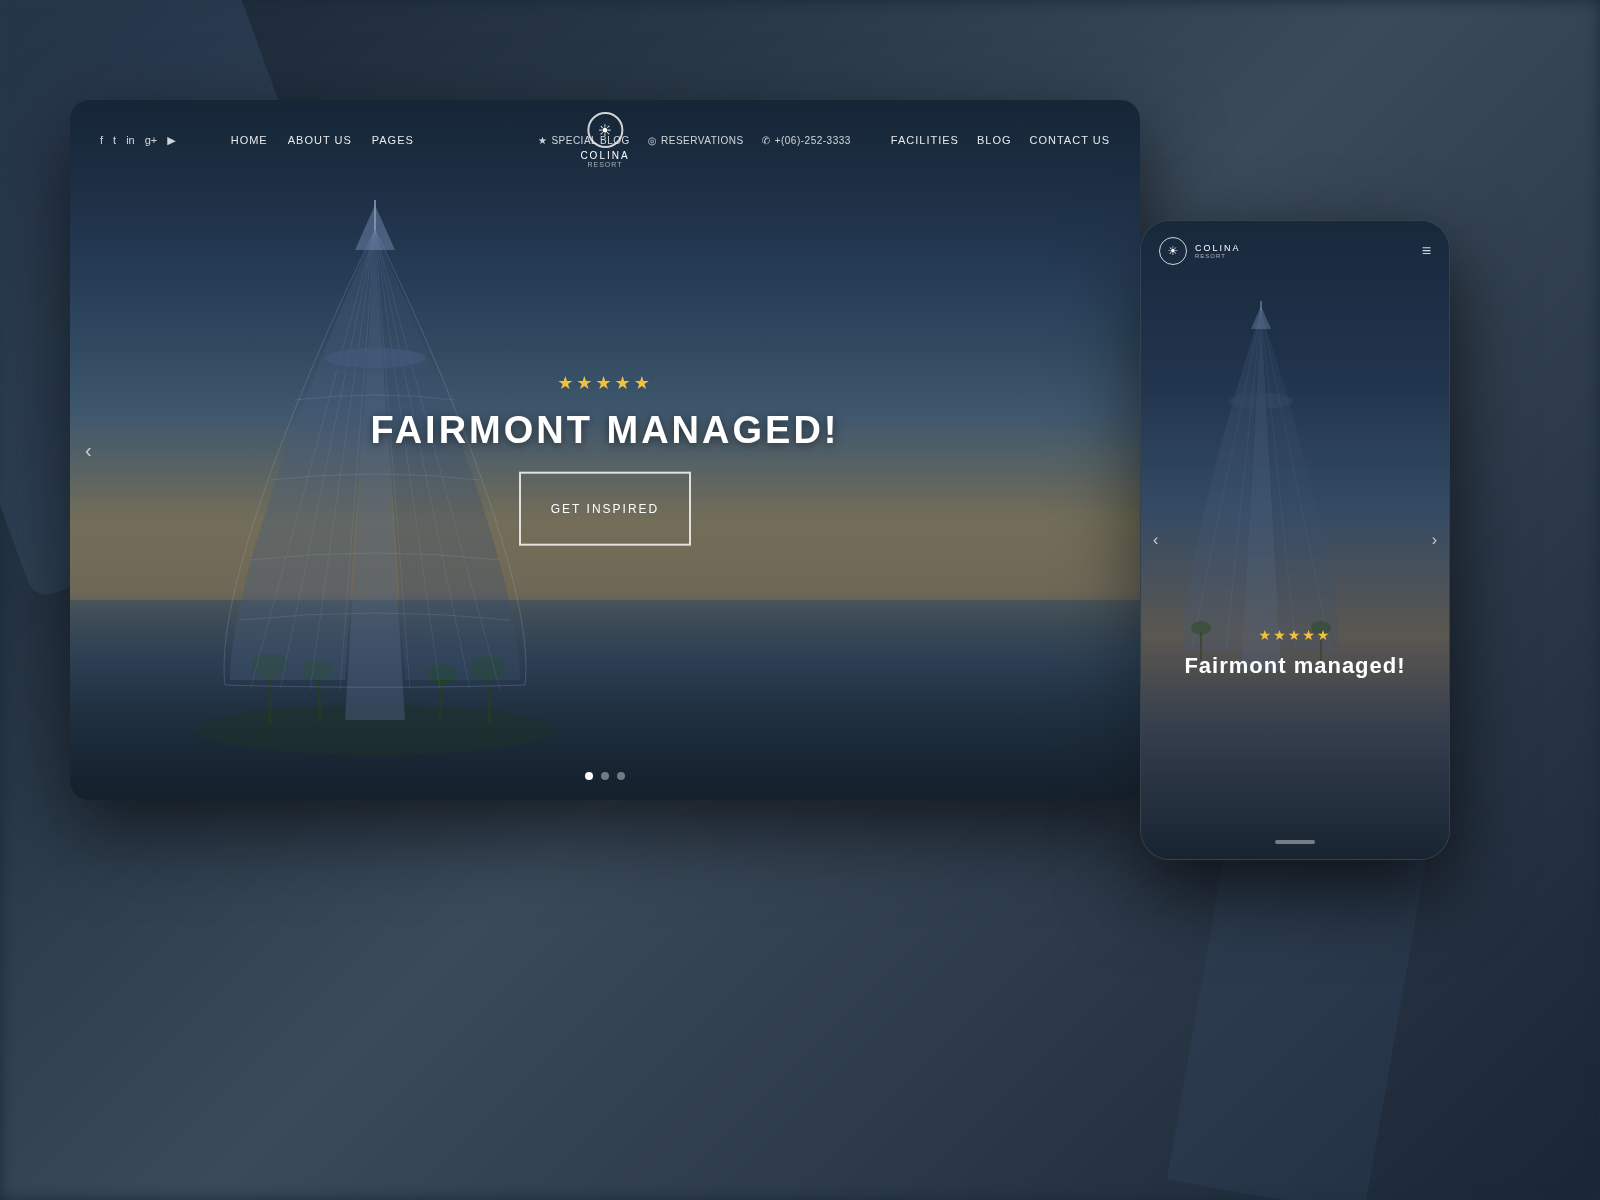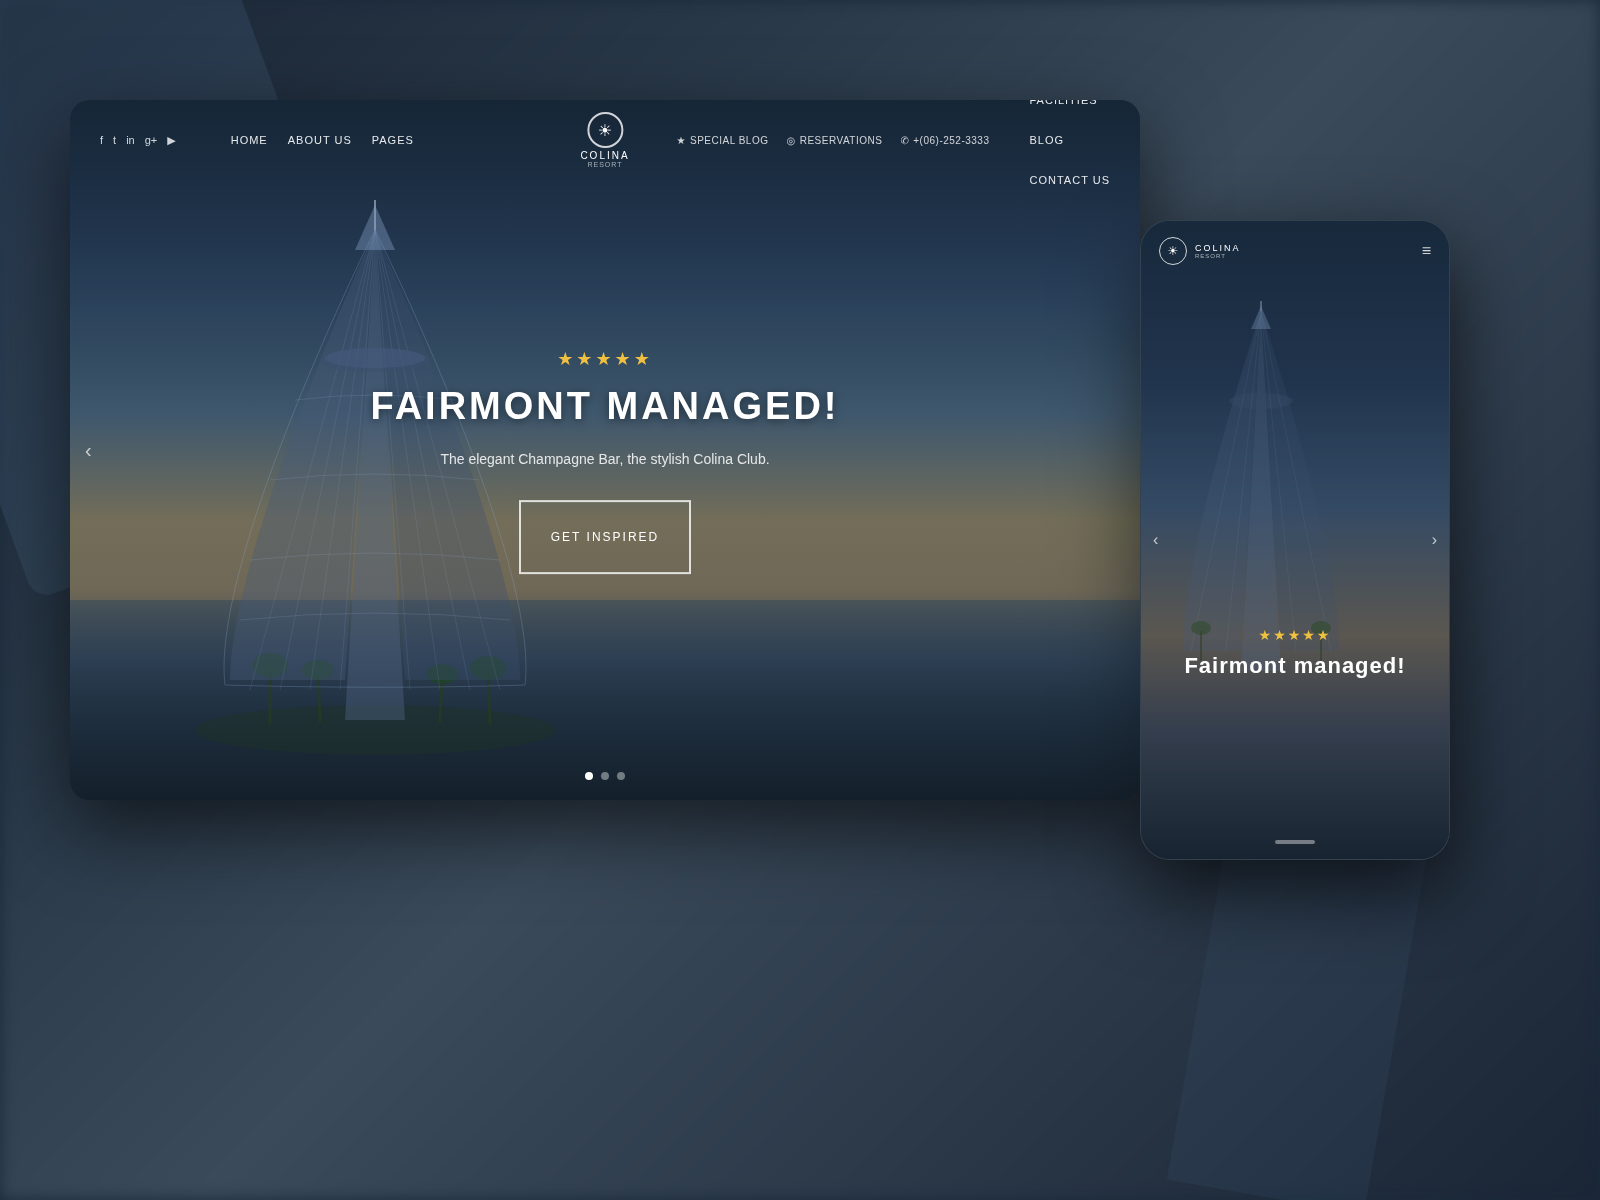--- a/index.html
+++ b/index.html
@@ -210,22 +210,21 @@
       font-size: 10px;
       letter-spacing: 0.5px;
       cursor: pointer;
       display: flex;
       align-items: center;
       gap: 4px;
     }
 
     .nav-right-links {
       display: flex;
-      gap: 28px;
-      flex-direction: column;
+      gap: 18px;
     }
 
     .nav-right-link {
       color: rgba(255,255,255,0.9);
       font-size: 11px;
       letter-spacing: 1px;
       text-transform: uppercase;
       cursor: pointer;
       font-weight: 500;
     }
@@ -578,21 +577,20 @@
         <span class="nav-right-link">CONTACT US</span>
       </div>
     </div>
   </div>
 
   <div class="tablet-prev-arrow">‹</div>
 
   <div class="hero-content">
     <div class="stars-row">★★★★★</div>
     <h1 class="hero-title">FAIRMONT MANAGED!</h1>
-    <p class="hero-subtitle">The elegant Champagne Bar, the stylish Colina Club.</p>
     <button class="cta-btn">GET INSPIRED</button>
   </div>
 
   <div class="carousel-dots">
     <div class="dot active"></div>
     <div class="dot"></div>
     <div class="dot"></div>
   </div>
 </div>
 

